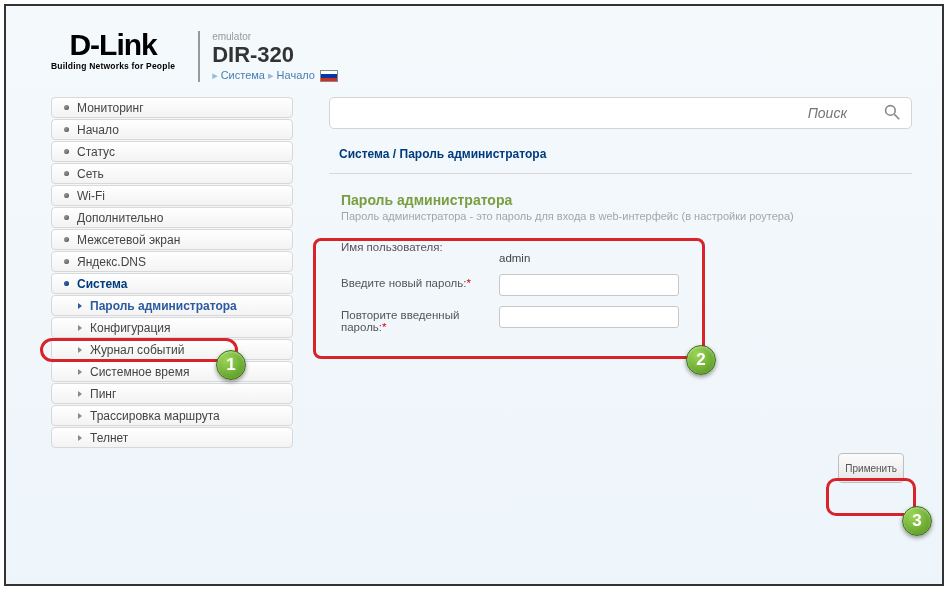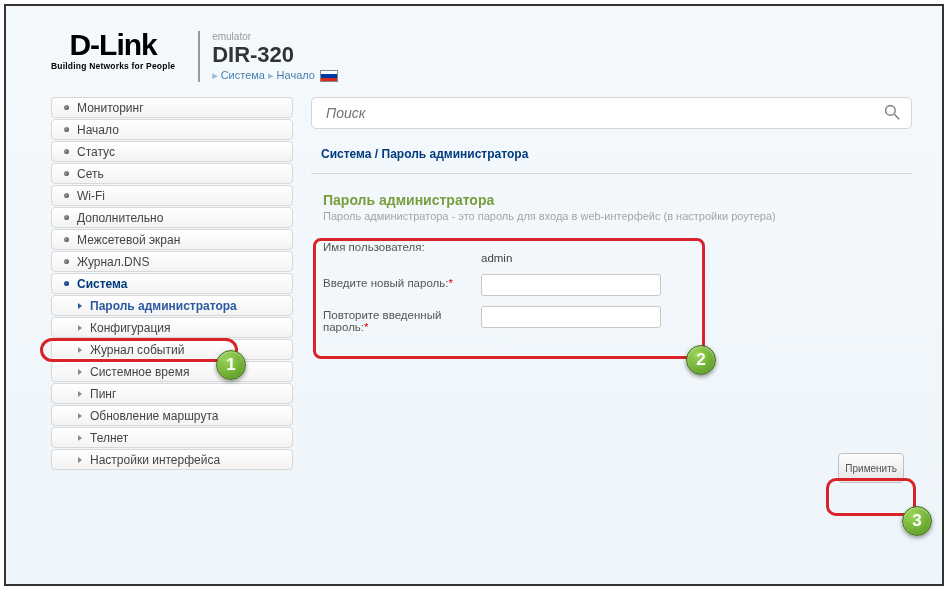--- a/index.html
+++ b/index.html
@@ -12,35 +12,35 @@
 .logo-main { font-size: 30px; font-weight: 900; color: #000; letter-spacing: -1px; font-family: Arial Black, Arial, sans-serif; line-height: 0.9; }
 .logo-sub { font-size: 8.5px; color: #000; font-weight: bold; margin-top: 3px; letter-spacing: 0.2px; }
 .model-box { border-left: 2px solid #999; padding-left: 12px; }
 .model-emul { font-size: 10px; color: #999; margin-bottom: 2px; }
 .model-name { font-size: 22px; font-weight: bold; color: #333; line-height: 1; }
 .model-bc { margin-top: 3px; font-size: 11px; }
 .model-bc span { color: #4a7fb0; }
 .model-bc .arrow { color: #97badb; margin-right: 3px; }
 .flag { display: inline-block; vertical-align: middle; margin-left: 2px; width: 18px; height: 12px; background: linear-gradient(to bottom, #fff 33%, #0039a6 33%, #0039a6 66%, #d52b1e 66%); border: 1px solid #888; }
 
-.main-area { display: flex; padding: 0 30px 0 45px; gap: 18px; }
+.main-area { display: flex; padding: 0 30px 0 45px; gap: 36px; }
 
 .sidebar { width: 242px; flex-shrink: 0; }
 .nav-item { display: flex; align-items: center; background: linear-gradient(to bottom, #fff, #f3f3f3); border: 1px solid #d8d8d8; border-radius: 4px; height: 21px; margin-bottom: 1px; padding-left: 12px; cursor: pointer; color: #444; }
 .nav-item.active { color: #003b7e; font-weight: bold; }
 .nav-sub { padding-left: 26px; }
 .nav-sub.selected { color: #2c5aa0; font-weight: bold; }
 .nav-bullet { width: 5px; height: 5px; background: #888; border-radius: 50%; margin-right: 8px; flex-shrink: 0; box-shadow: inset -1px -1px 1px rgba(0,0,0,0.3); }
 .nav-item.active .nav-bullet { background: #2c5aa0; }
 .nav-sub .nav-bullet { width: 0; height: 0; border-style: solid; border-width: 3px 0 3px 4px; border-color: transparent transparent transparent #888; border-radius: 0; background: none; box-shadow: none; }
 .nav-sub.selected .nav-bullet { border-color: transparent transparent transparent #2c5aa0; }
 
 .content { flex: 1; }
 .search-wrap { position: relative; margin-bottom: 18px; }
-.search-input { width: 100%; height: 32px; border: 1px solid #d4d4d4; border-radius: 5px; padding: 0 64px 0 14px; font-size: 14px; font-style: italic; color: #999; background: #fff; }
+.search-input { width: 100%; height: 32px; border: 1px solid #d4d4d4; border-radius: 5px; padding: 0 64px 0 14px; font-size: 14px; font-style: italic; color: #999; background: #fff; text-align: right; }
 .search-icon { position: absolute; right: 12px; top: 7px; width: 16px; height: 16px; }
 .search-icon svg { stroke: #888; }
 
 .breadcrumb { font-size: 12px; font-weight: bold; color: #003b7e; padding-left: 10px; }
 .hr { border: none; border-top: 1px solid #d8d8d8; margin: 12px 0 18px; }
 
 .section-title { font-size: 14px; font-weight: bold; color: #7a9e3f; padding-left: 12px; margin-bottom: 2px; }
 .section-desc { font-size: 11px; color: #a5a5a5; padding-left: 12px; margin-bottom: 8px; }
 
 .form-body { padding: 8px 0 8px 12px; }
@@ -109,21 +109,21 @@
       <div class="nav-item">
           <span class="nav-bullet"></span>
           <span>Дополнительно</span>
         </div>
       <div class="nav-item">
           <span class="nav-bullet"></span>
           <span>Межсетевой экран</span>
         </div>
       <div class="nav-item">
           <span class="nav-bullet"></span>
-          <span>Журнал.DNS</span>
+          <span>Яндекс.DNS</span>
         </div>
       <div class="nav-item active">
           <span class="nav-bullet"></span>
           <span>Система</span>
         </div>
 
       <div class="nav-item nav-sub selected">
           <span class="nav-bullet"></span>
           <span>Пароль администратора</span>
         </div>
@@ -138,29 +138,25 @@
       <div class="nav-item nav-sub">
           <span class="nav-bullet"></span>
           <span>Системное время</span>
         </div>
       <div class="nav-item nav-sub">
           <span class="nav-bullet"></span>
           <span>Пинг</span>
         </div>
       <div class="nav-item nav-sub">
           <span class="nav-bullet"></span>
-          <span>Обновление маршрута</span>
+          <span>Трассировка маршрута</span>
         </div>
       <div class="nav-item nav-sub">
           <span class="nav-bullet"></span>
           <span>Телнет</span>
-        </div>
-      <div class="nav-item nav-sub">
-          <span class="nav-bullet"></span>
-          <span>Настройки интерфейса</span>
         </div>
     </div>
 
     <div class="content">
       <div class="search-wrap">
         <input class="search-input" placeholder="Поиск" style="">
         <span class="search-icon">
           <svg viewBox="0 0 20 20" fill="none" stroke-width="2">
               <circle cx="8" cy="8" r="6"></circle>
               <line x1="13" y1="13" x2="19" y2="19"></line>

